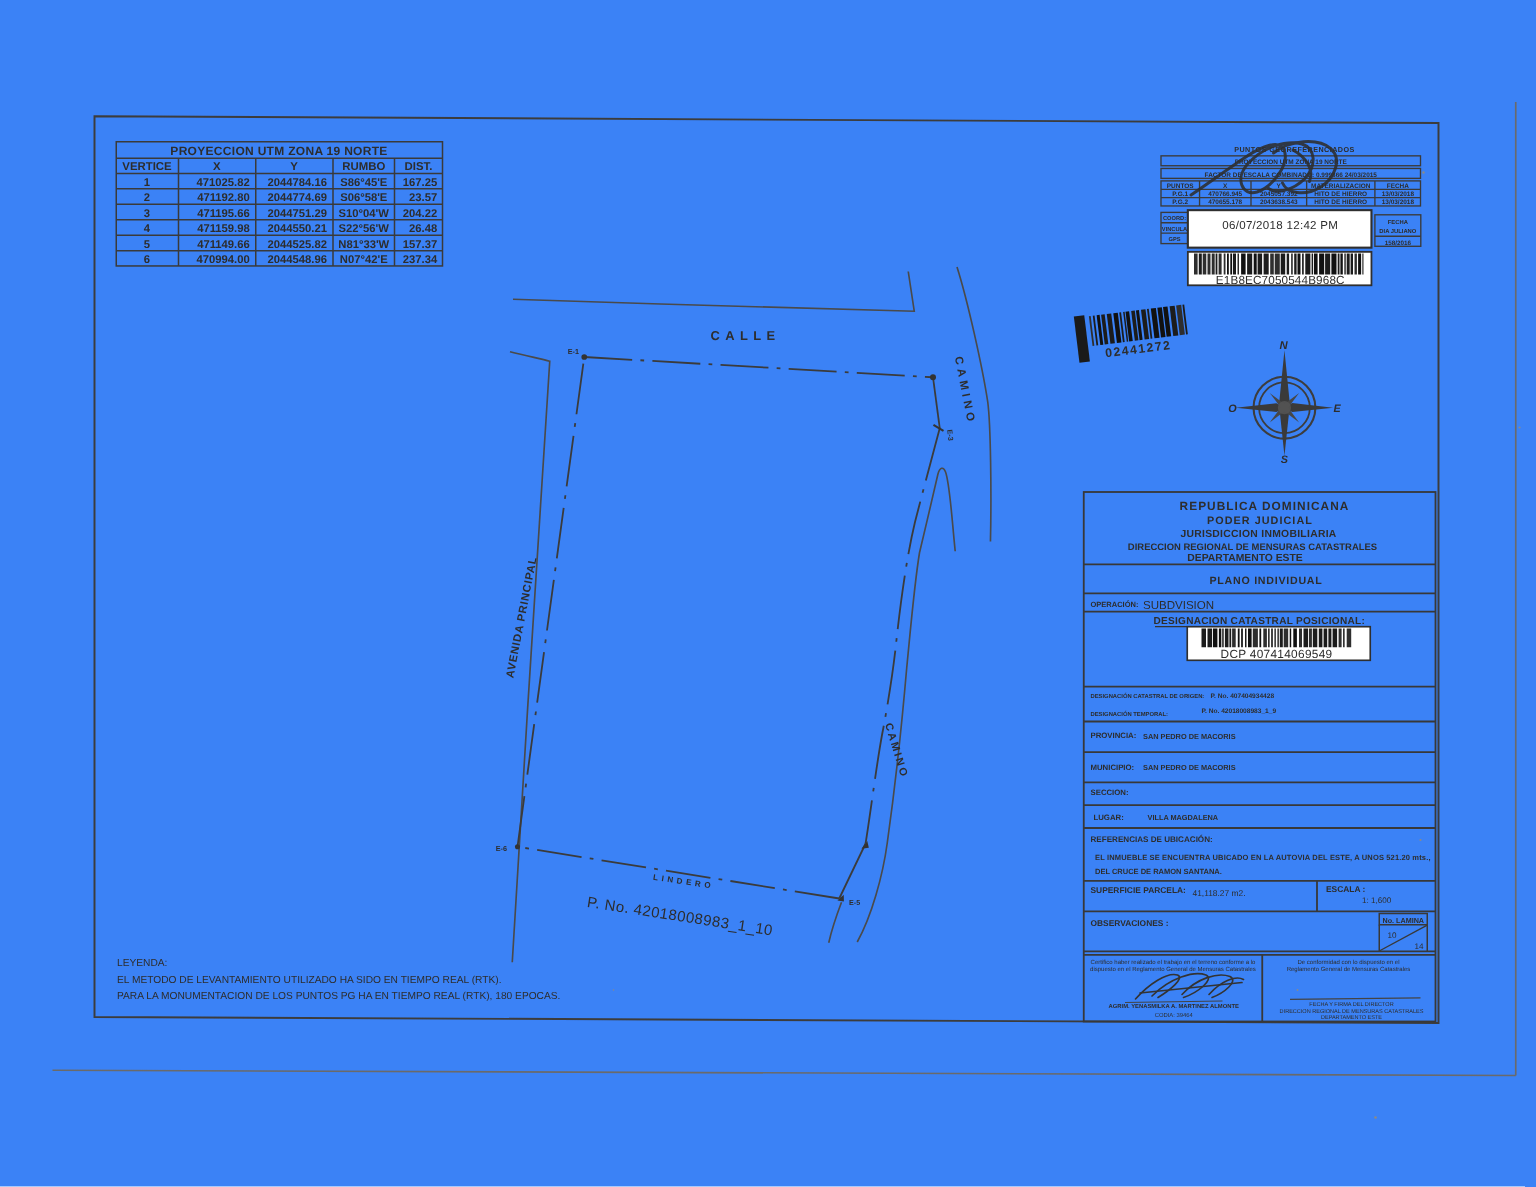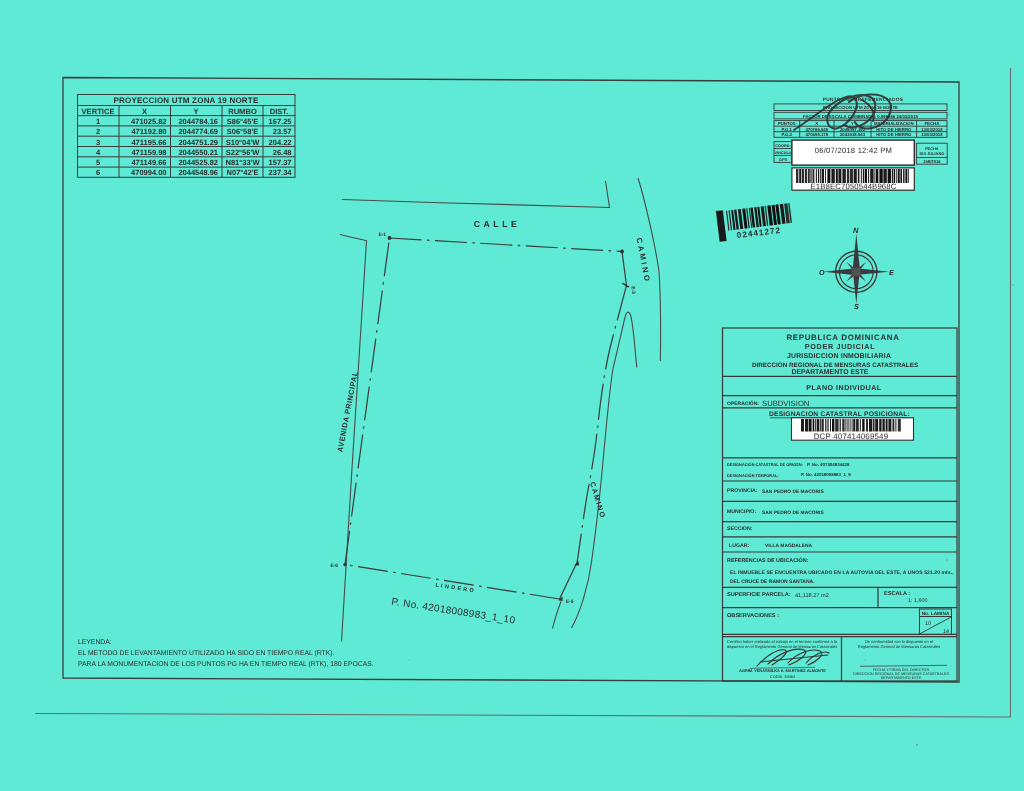--- a/index.html
+++ b/index.html
@@ -1,16 +1,16 @@
 <!DOCTYPE html>
 <html><head>
 <meta charset="utf-8">
 <style>
 html,body{margin:0;padding:0;background:#ffffff;}
-#page{position:relative;width:1024px;height:791px;background:#5eead4;font-family:"Liberation Sans",sans-serif;overflow:hidden;}
+#page{position:relative;width:1024px;height:791px;background:#3b82f6;font-family:"Liberation Sans",sans-serif;overflow:hidden;}
 svg text{font-family:"Liberation Sans",sans-serif;fill:#2d2d2d;text-rendering:geometricPrecision;}
 </style>
 </head>
 <body>
 <div id="page">
 <svg width="1024" height="791" viewBox="0 0 1024 791">
 
 <g fill="none" stroke="#3c3c3c" stroke-width="1.3">
 <path d="M63,77.5 L959,82 L959,682 L63,678 Z"></path>
 </g>

